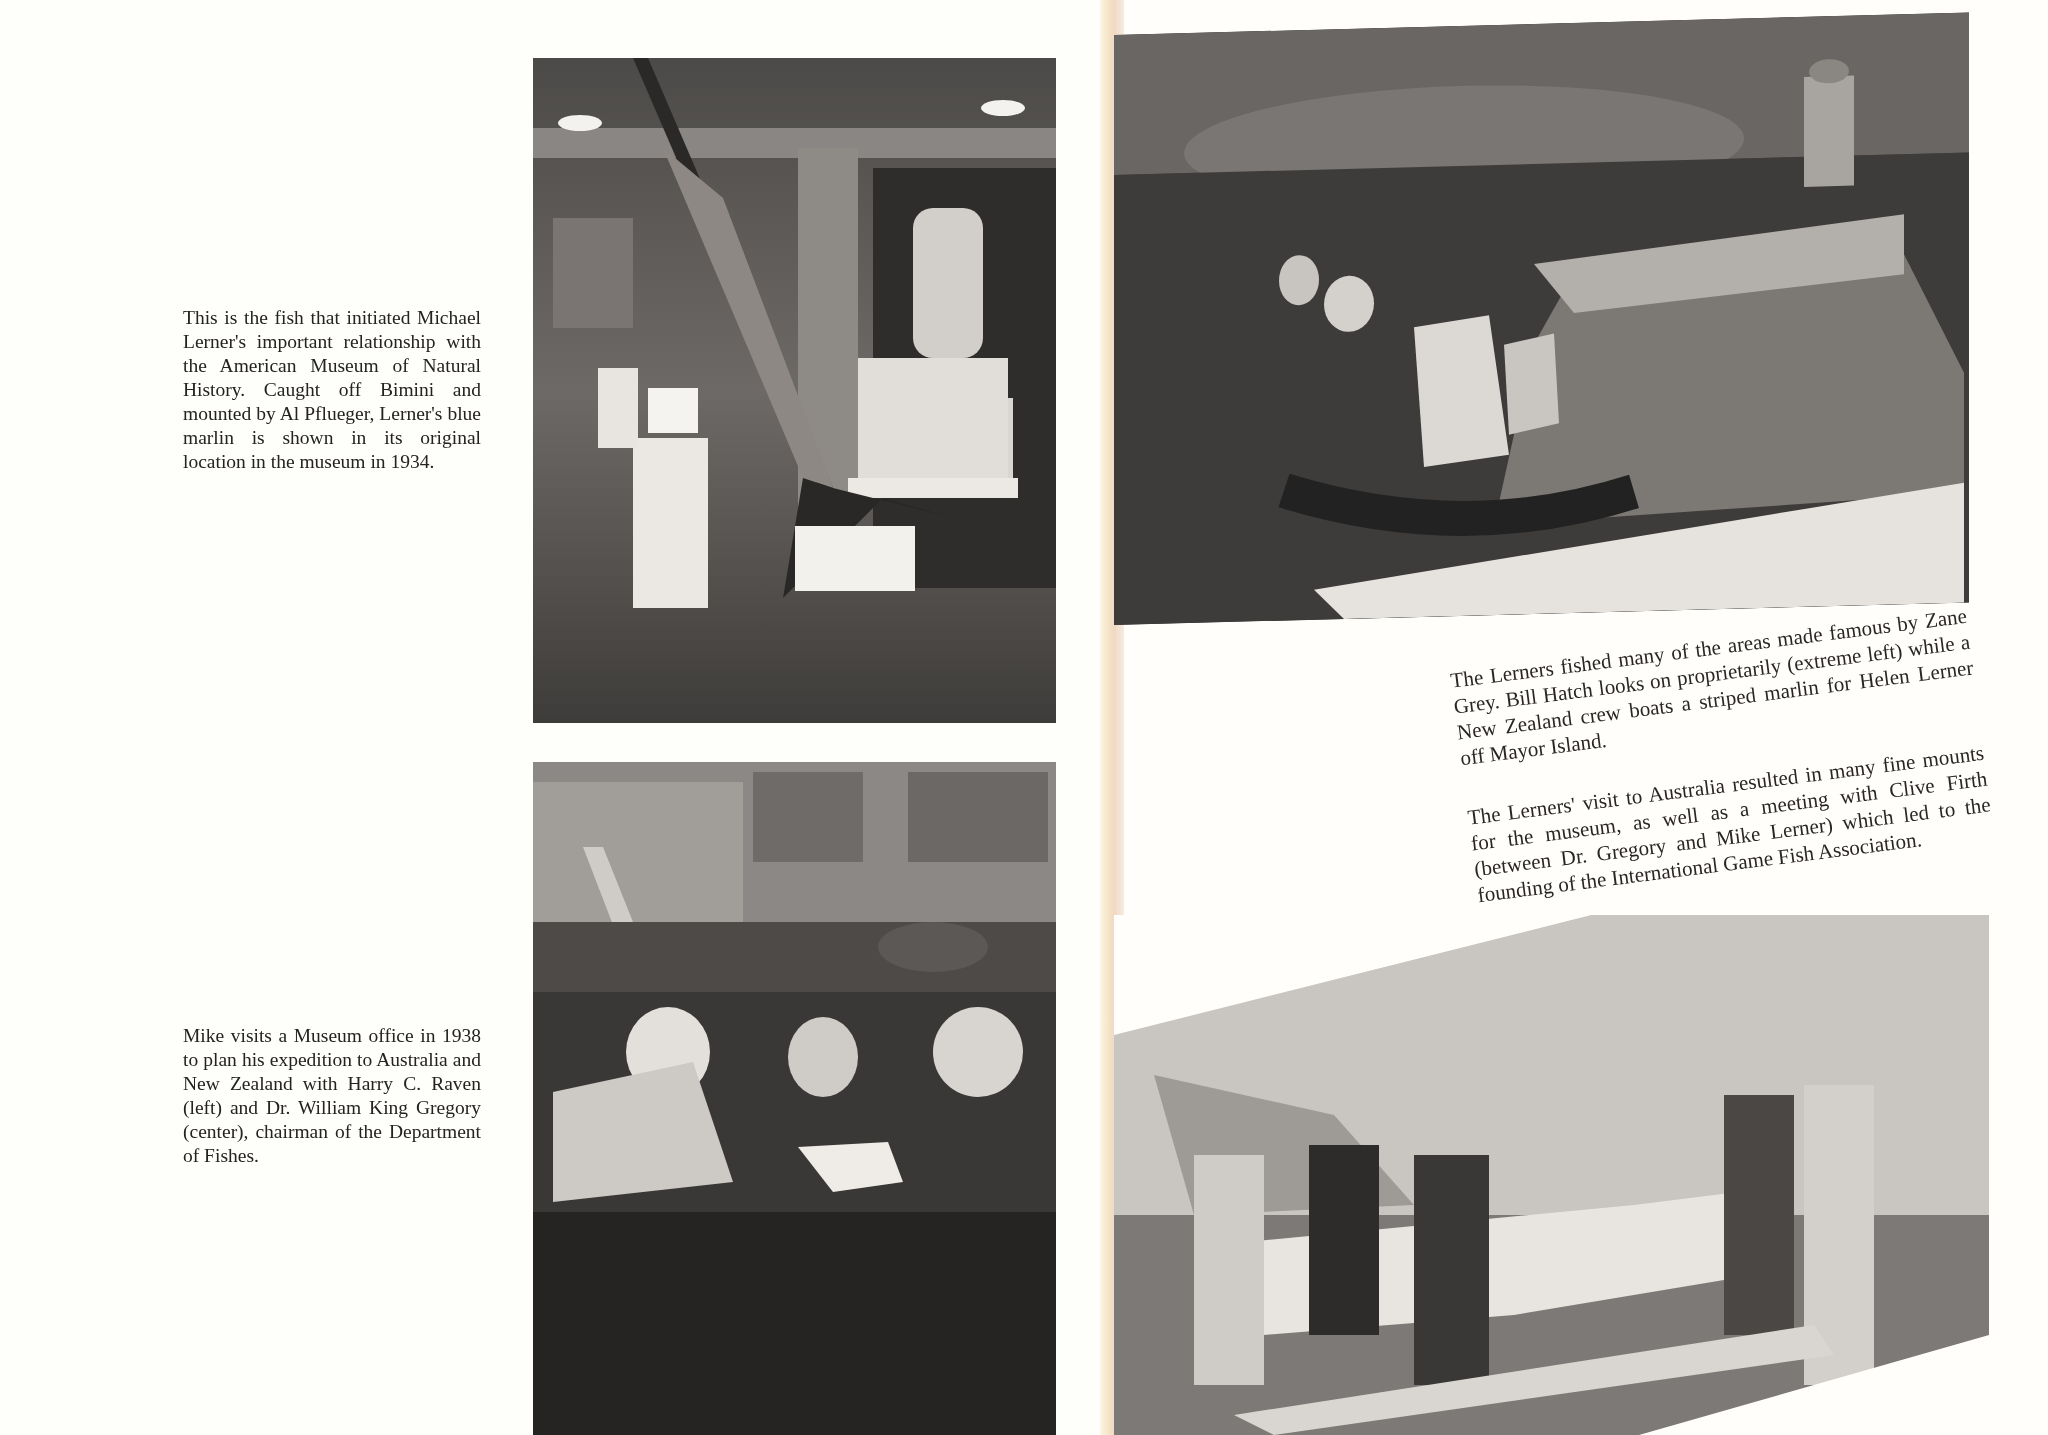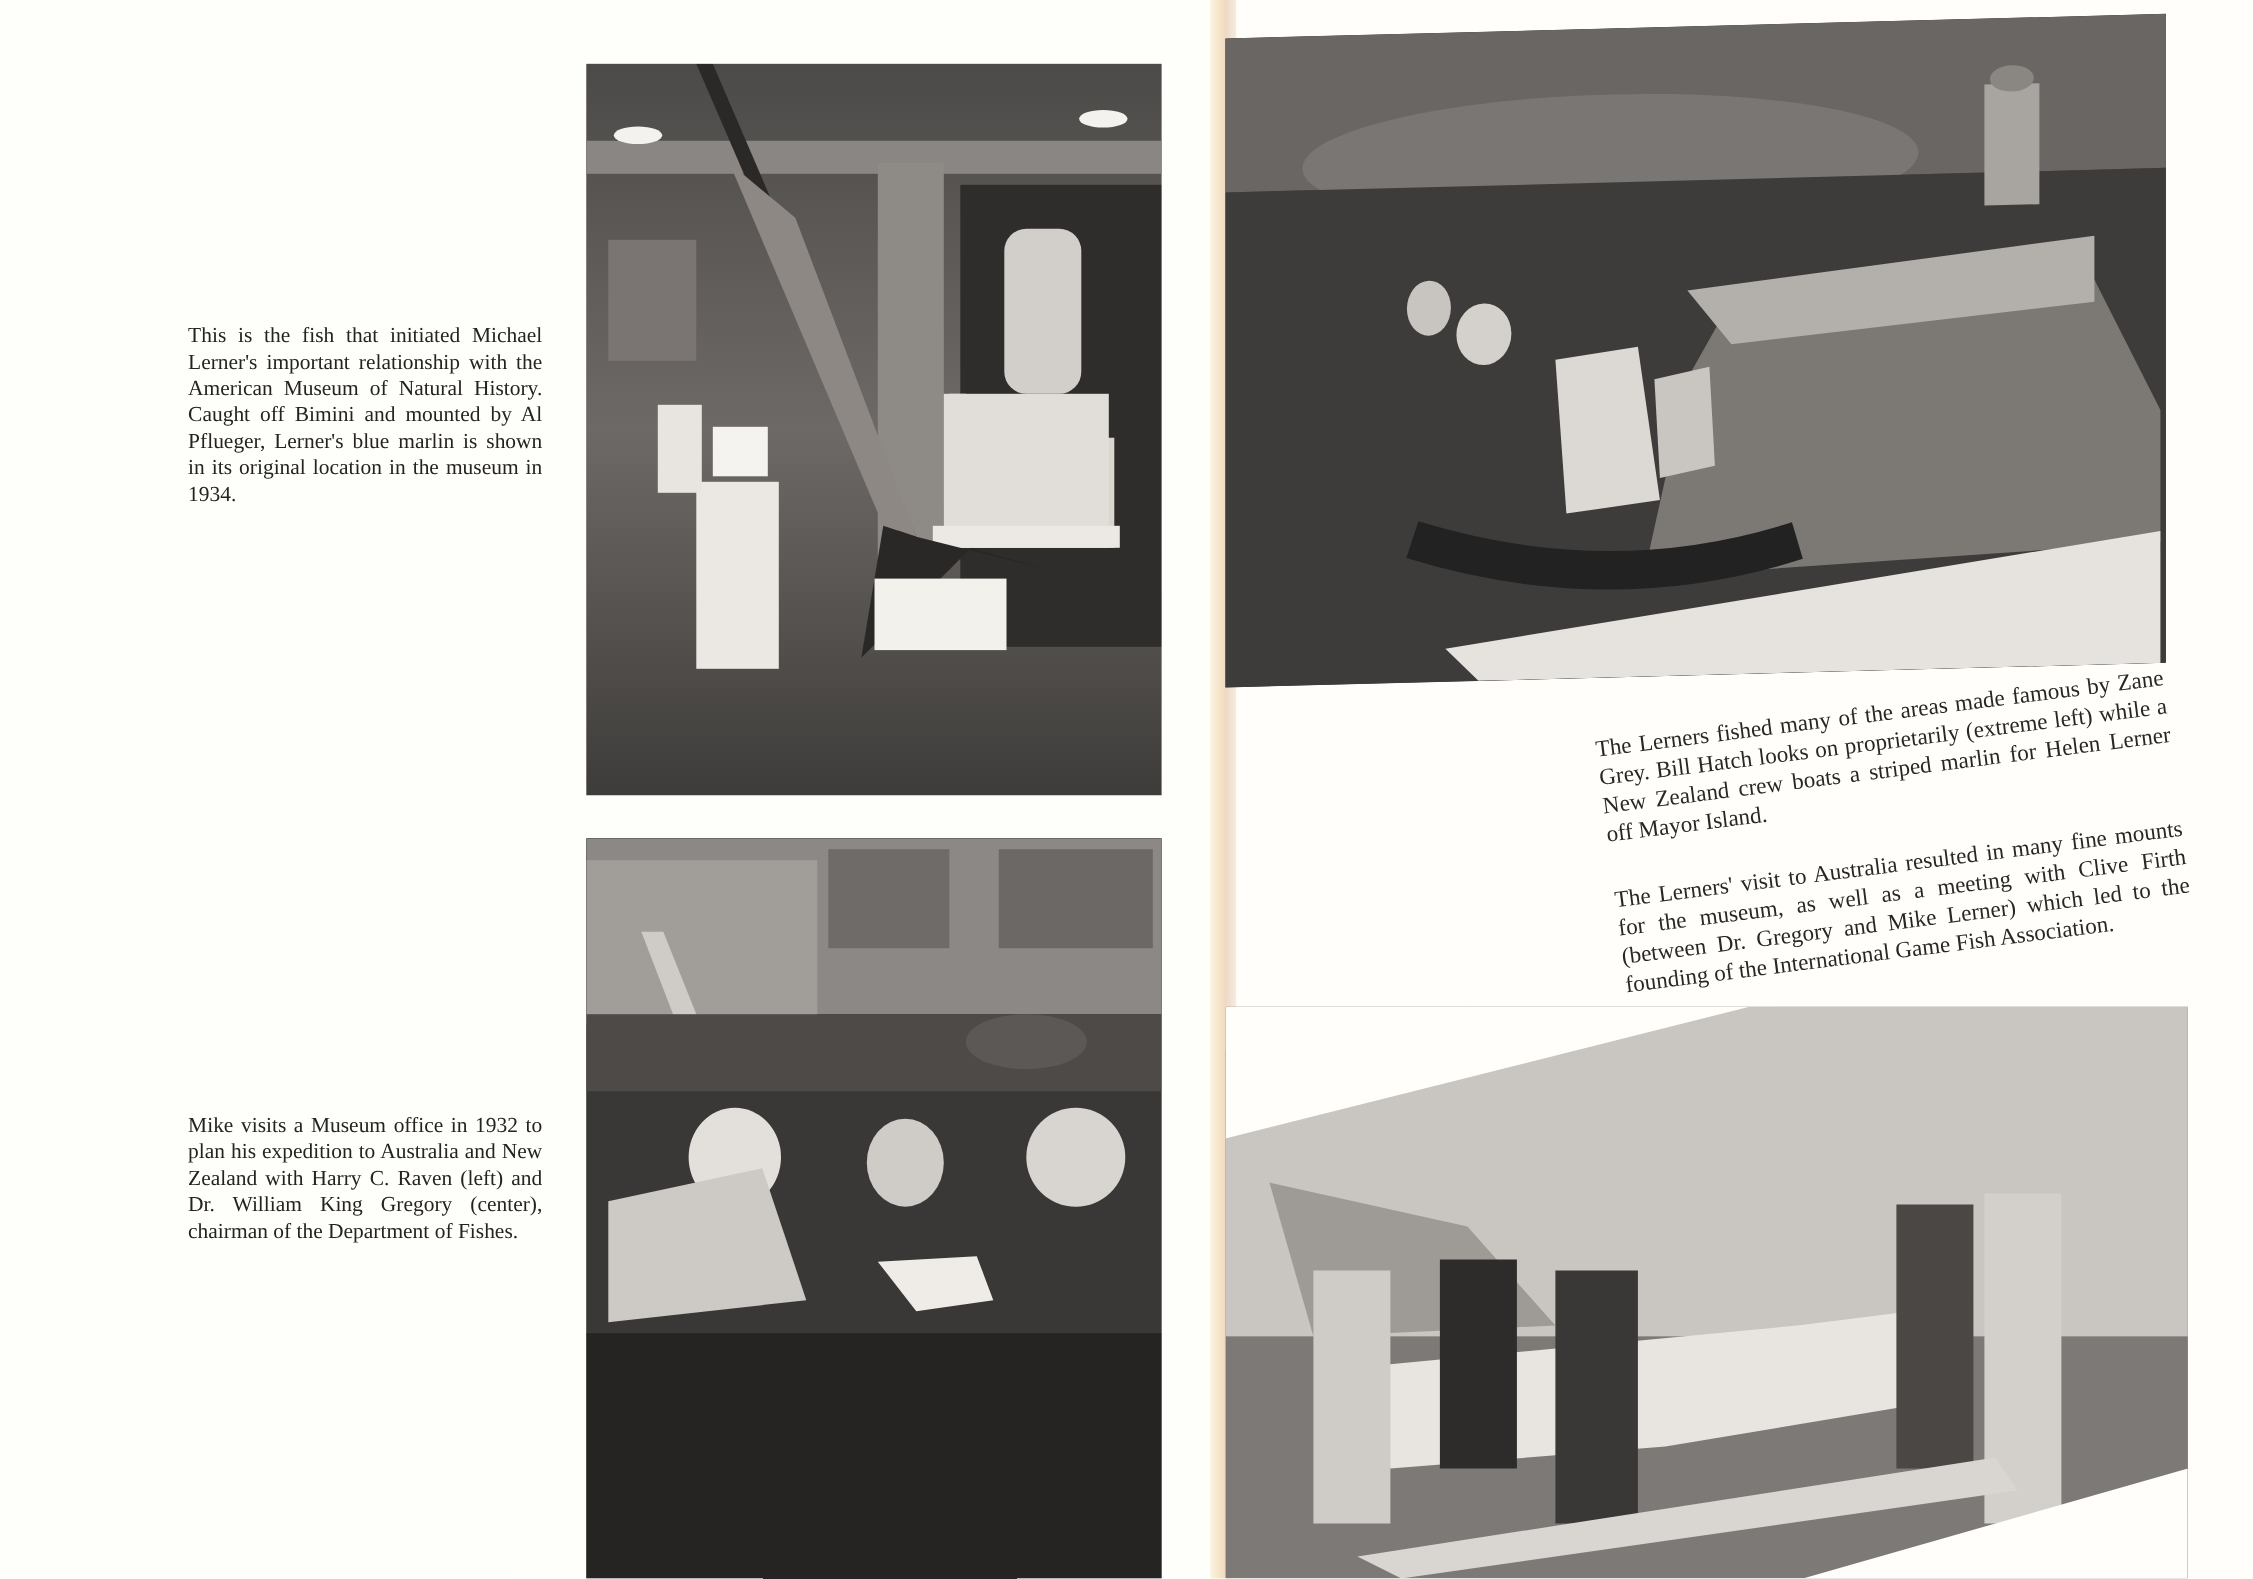--- a/index.html
+++ b/index.html
@@ -1,21 +1,21 @@
 <!DOCTYPE html>
 <html><head>
 <meta charset="utf-8">
 <style>
   html,body{margin:0;padding:0;}
   body{width:2048px;height:1435px;position:relative;overflow:hidden;background:#fdfcf8;font-family:"Liberation Serif","DejaVu Serif",serif;color:#1e1c1a;}
   .page-left{position:absolute;left:0;top:0;width:1108px;height:1435px;background:#fefefb;}
   .gutter{position:absolute;left:1100px;top:0;width:24px;height:1435px;background:linear-gradient(90deg,#fbf6e4 0%,#f6e4c7 35%,#efd9c4 60%,#f6ece0 100%);}
   .page-right{position:absolute;left:1124px;top:0;width:924px;height:1435px;background:#fffefb;}
   .caption{position:absolute;font-size:19.5px;line-height:24px;text-align:justify;color:#252220;}
-  .caption p{margin:4px;}
+  .caption p{margin:16px;}
   .photo{position:absolute;overflow:hidden;background:#444;}
   .photo svg{display:block;width:100%;height:100%;}
   .rot-block{position:absolute;transform-origin:0 0;}
   .cap-right{font-size:21px;line-height:26px;text-align:justify;text-align-last:left;color:#2a2624;}
 </style>
 </head>
 <body>
 
 <div class="page-left">
   <div class="caption" style="left:167px;top:290px;width:330px;">
@@ -46,21 +46,21 @@
       <polygon points="130,90 190,140 300,430 270,420" fill="#8d8884"></polygon>
       <polygon points="270,420 300,430 420,460 350,440 250,540" fill="#2a2826"></polygon>
       <rect x="100" y="380" width="75" height="170" fill="#ebe8e3"></rect>
       <rect x="115" y="330" width="50" height="45" fill="#f5f3ef"></rect>
       <rect x="65" y="310" width="40" height="80" fill="#e8e5e0"></rect>
       <rect x="262" y="468" width="120" height="65" fill="#f3f1ec"></rect>
     </svg>
   </div>
 
   <div class="caption" style="left:167px;top:1008px;width:330px;">
-    <p>Mike visits a Museum office in 1932 to plan his expedition to Australia and New Zealand with Harry C. Raven (left) and Dr. William King Gregory (center), chairman of the Department of Fishes.</p>
+    <p>Mike visits a Museum office in 1938 to plan his expedition to Australia and New Zealand with Harry C. Raven (left) and Dr. William King Gregory (center), chairman of the Department of Fishes.</p>
   </div>
 
   <div class="photo" style="left:533px;top:762px;width:523px;height:673px;background:#3f3d3b;">
     <svg viewBox="0 0 523 673" preserveAspectRatio="none">
       <rect width="523" height="673" fill="#3a3836"></rect>
       <rect x="0" y="0" width="523" height="160" fill="#8c8885"></rect>
       <rect x="0" y="20" width="210" height="150" fill="#a19d99"></rect>
       <rect x="220" y="10" width="110" height="90" fill="#6f6b68"></rect>
       <rect x="375" y="10" width="140" height="90" fill="#6c6865"></rect>
       <polygon points="50,85 70,85 120,210 100,215" fill="#cfcbc6"></polygon>

